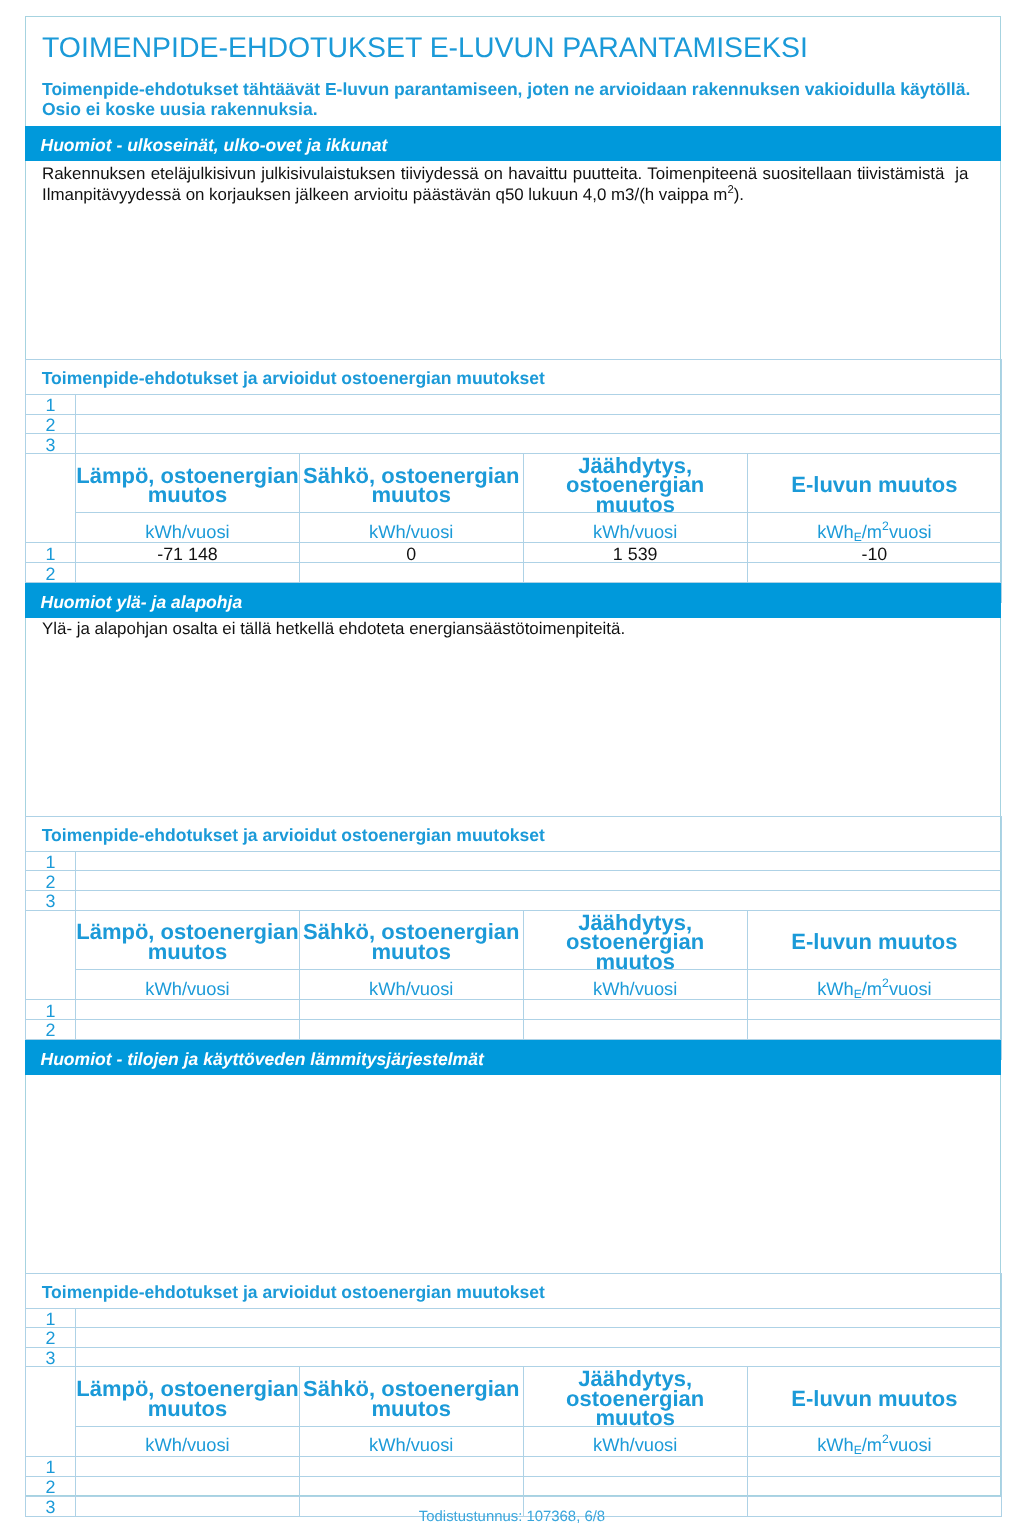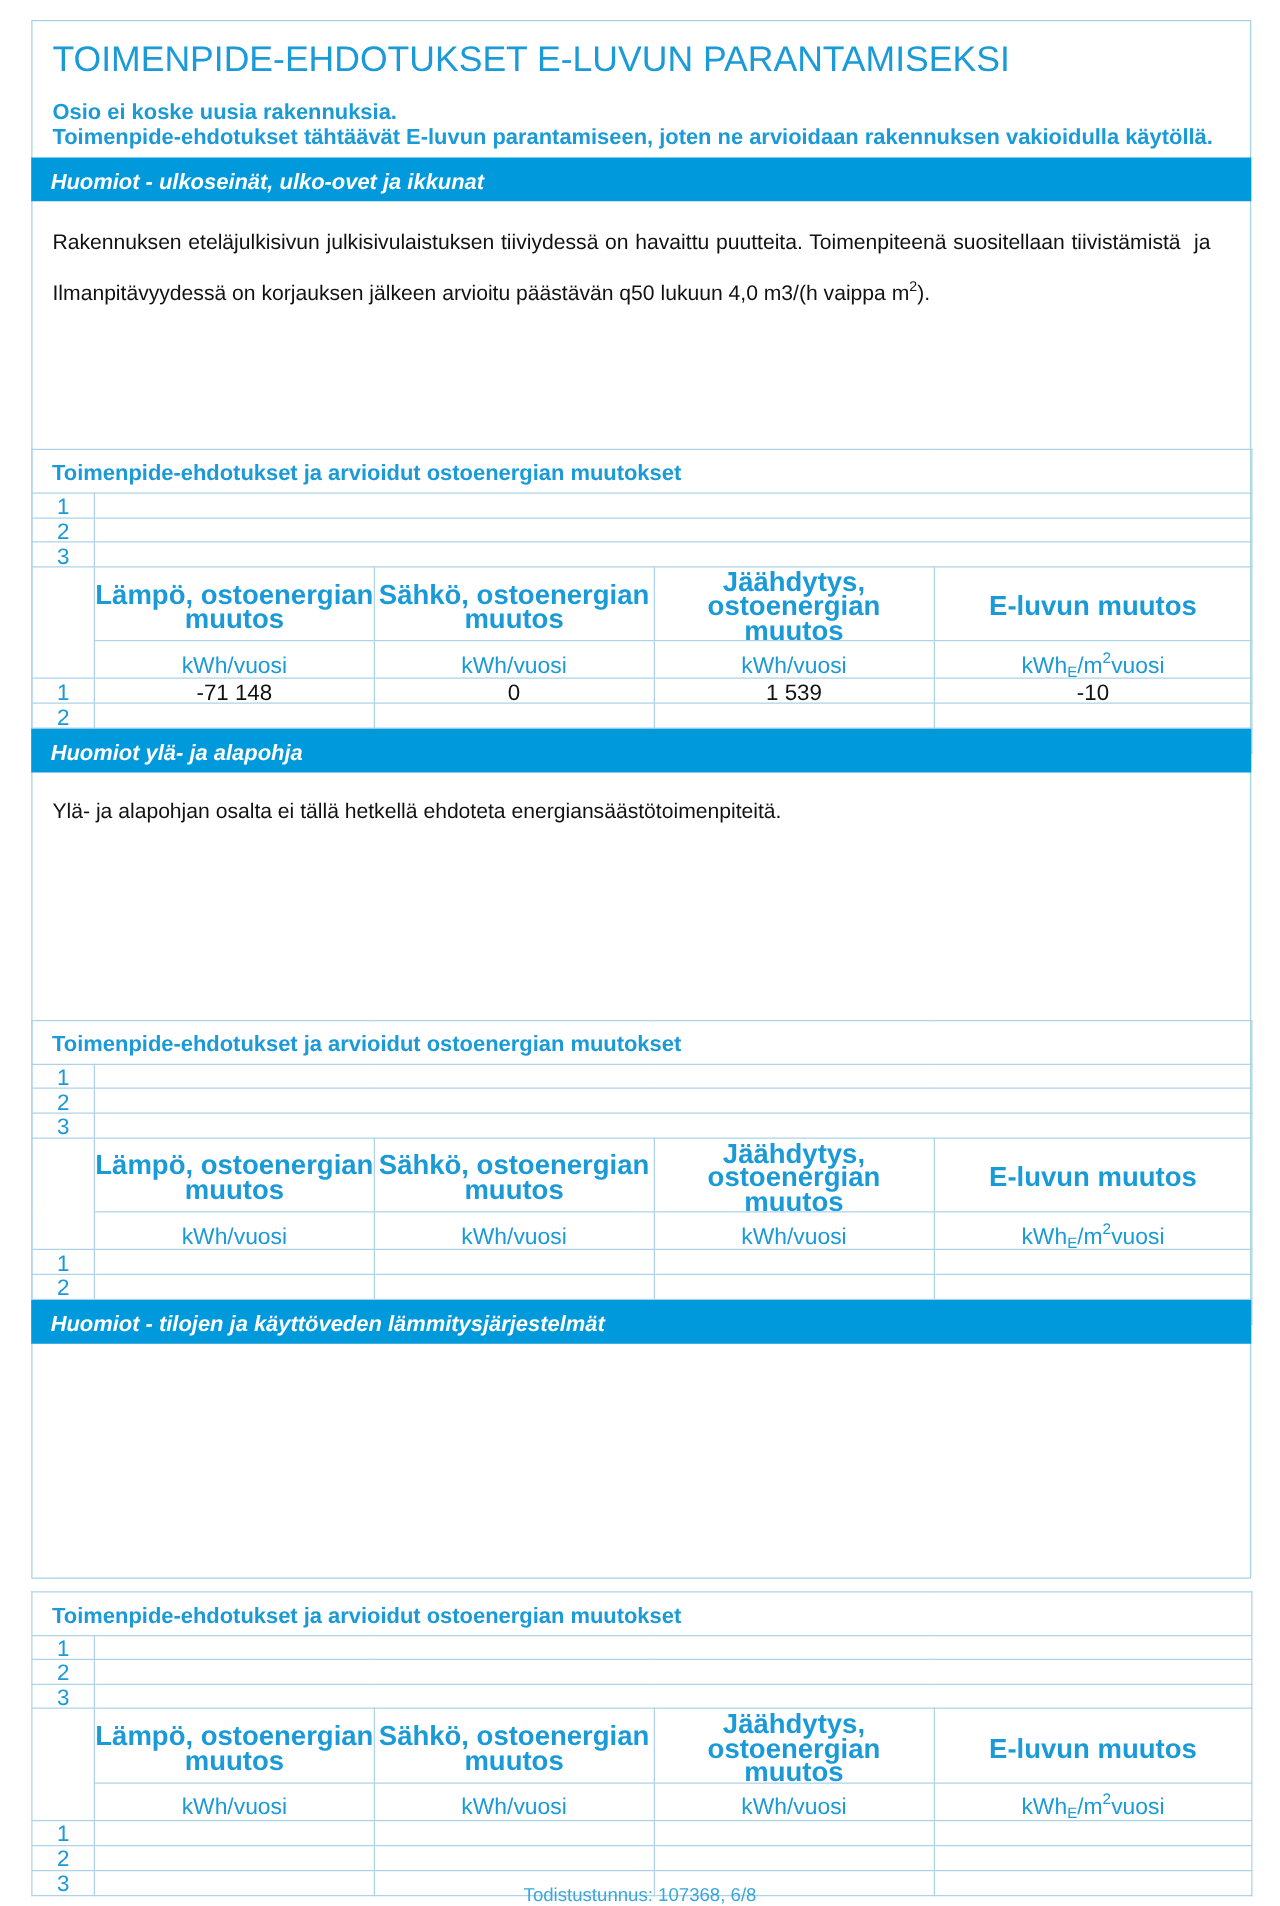--- a/index.html
+++ b/index.html
@@ -1,33 +1,33 @@
 <!DOCTYPE html>
 <html><head>
 <meta charset="utf-8">
 <style>
   html,body{margin:0;padding:0;background:#ffffff;}
   body{width:1024px;height:1525px;font-family:"Liberation Sans",sans-serif;
        text-rendering:geometricPrecision;}
-  .page{position:absolute;left:25px;top:16px;width:976px;height:1247px;
+  .page{position:absolute;left:25px;top:16px;width:976px;height:1480px;
         border:1px solid #a6d3e0;box-sizing:border-box;background:#fff;}
   .inner{position:absolute;left:0;top:0;width:974px;height:1478px;}
 
   .title{position:absolute;left:16px;top:37.2px;font-size:28.45px;color:#1b9ad8;
          white-space:nowrap;line-height:1;transform:translateY(-0.716em);}
   .lead{position:absolute;left:16px;top:61.5px;width:960px;font-size:17.52px;
         font-weight:bold;color:#1b9ad8;line-height:20.2px;}
 
   .bluebar{position:absolute;left:-1px;width:976px;height:34.6px;background:#0099db;}
   .bluebar .bb-label{position:absolute;left:15.5px;top:2px;height:35px;
         display:flex;align-items:center;font-size:17.55px;font-weight:bold;color:#ffffff;
         white-space:nowrap;font-style:italic;}
 
   .note{position:absolute;left:16px;font-size:16.9px;color:#111111;line-height:21.2px;width:960px;}
-  .note > div{white-space:pre;margin-top:20px;}
+  .note > div{white-space:pre;}
   .note .j1{word-spacing:0.68px;}
   .note .j2{word-spacing:0.85px;}
 
   .tbl{border-collapse:collapse;position:absolute;left:-1px;width:976px;table-layout:fixed;}
   .tbl td{border:1px solid #aed2e6;padding:0;font-size:17.2px;color:#1b9ad8;
           vertical-align:middle;line-height:15px;overflow:hidden;}
   .tbl td.idx{text-align:center;font-size:17.9px;color:#1b9ad8;padding-top:3px;padding-bottom:0;}
   .tbl td.sec-title{font-weight:bold;font-size:17.55px;color:#1b9ad8;padding-left:15.7px;text-align:left;}
   .tbl td.sec-title > span{position:relative;top:1.5px;display:block;}
   .tbl td.colhead{font-weight:bold;text-align:center;line-height:19.5px;font-size:22px;}
@@ -40,22 +40,22 @@
   sup{font-size:67%;line-height:0;vertical-align:0.62em;}
 </style>
 </head>
 <body>
 
 <div class="page">
 
   <div class="title">TOIMENPIDE-EHDOTUKSET E-LUVUN PARANTAMISEKSI</div>
 
   <div class="lead">
+    <div>Toimenpide-ehdotukset tähtäävät E-luvun parantamiseen, joten ne arvioidaan rakennuksen vakioidulla käytöllä.</div>
     <div>Osio ei koske uusia rakennuksia.</div>
-    <div>Toimenpide-ehdotukset tähtäävät E-luvun parantamiseen, joten ne arvioidaan rakennuksen vakioidulla käytöllä.</div>
   </div>
 
   <div class="inner" id="inner">
       <div class="bluebar" style="top:109px">
         <span class="bb-label">Huomiot - ulkoseinät, ulko-ovet ja ikkunat</span>
       </div>
       <div class="note" style="top:145.6px">
         <div class="j1">Rakennuksen eteläjulkisivun julkisivulaistuksen tiiviydessä on havaittu puutteita. Toimenpiteenä suositellaan tiivistämistä  ja</div>
         <div>Ilmanpitävyydessä on korjauksen jälkeen arvioitu päästävän q50 lukuun 4,0 m3/(h vaippa m<sup>2</sup>).</div>
       </div>

